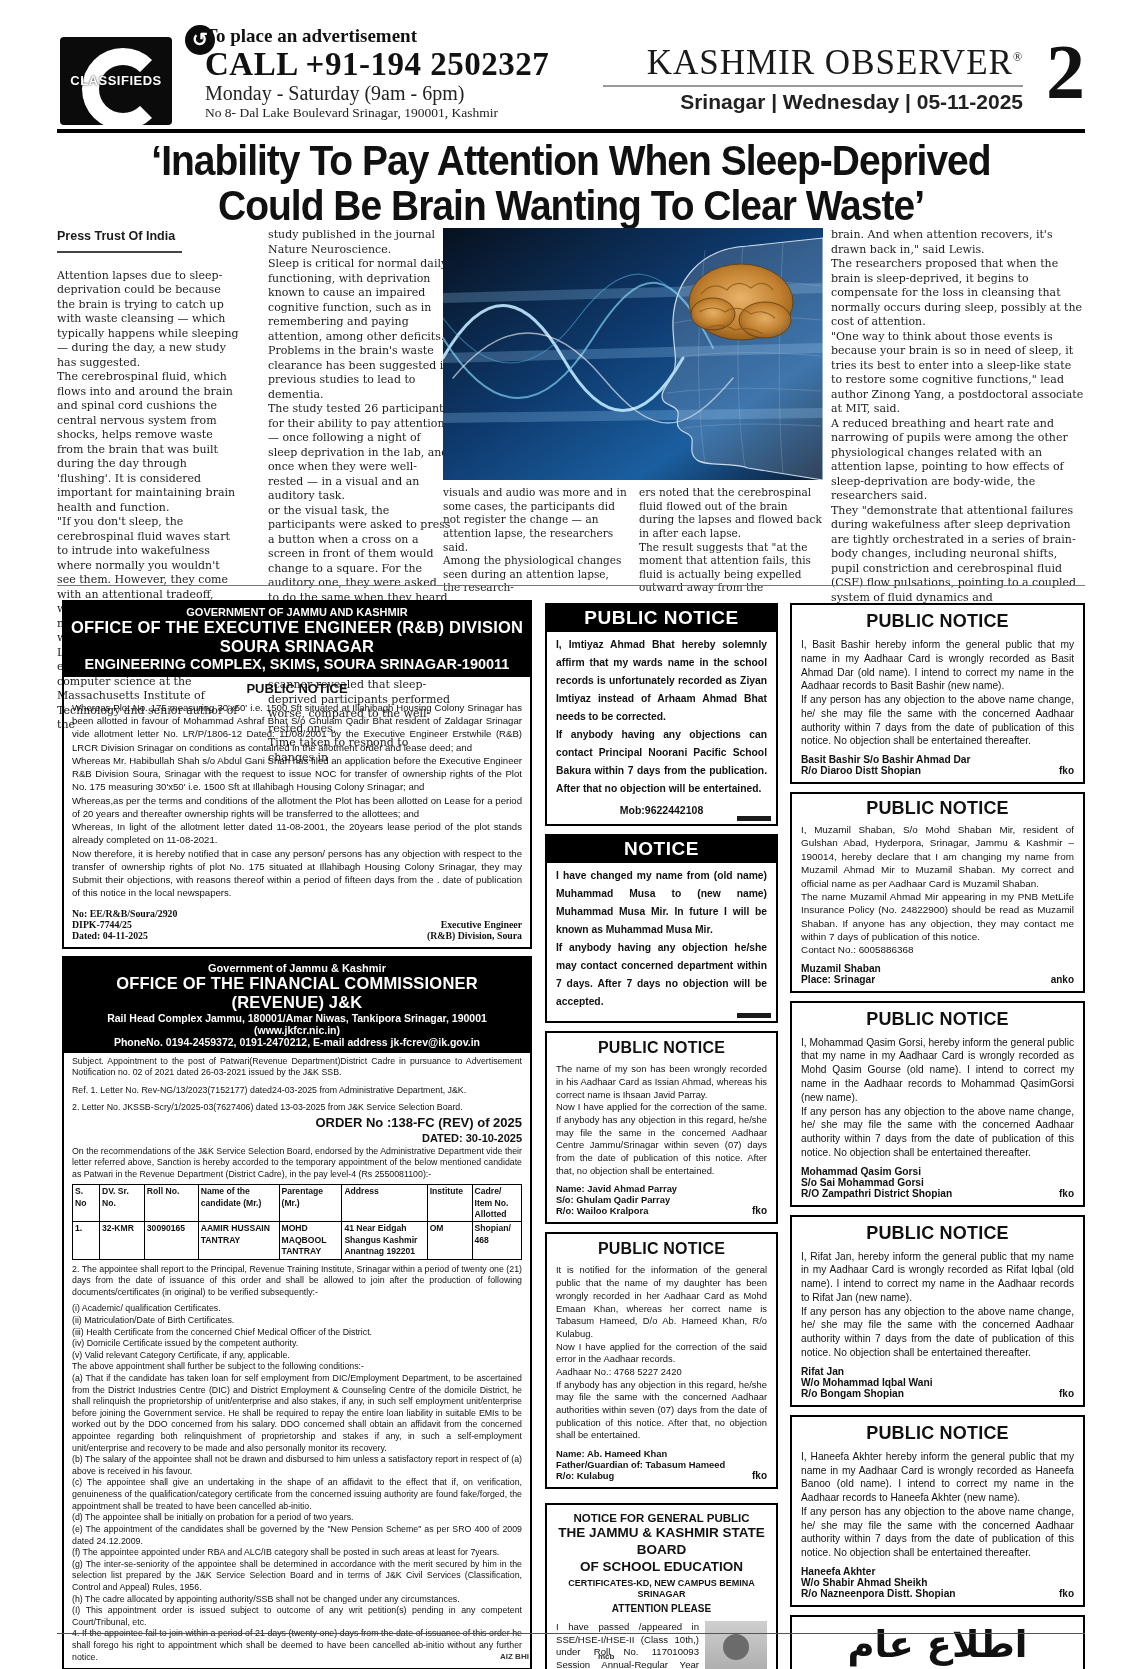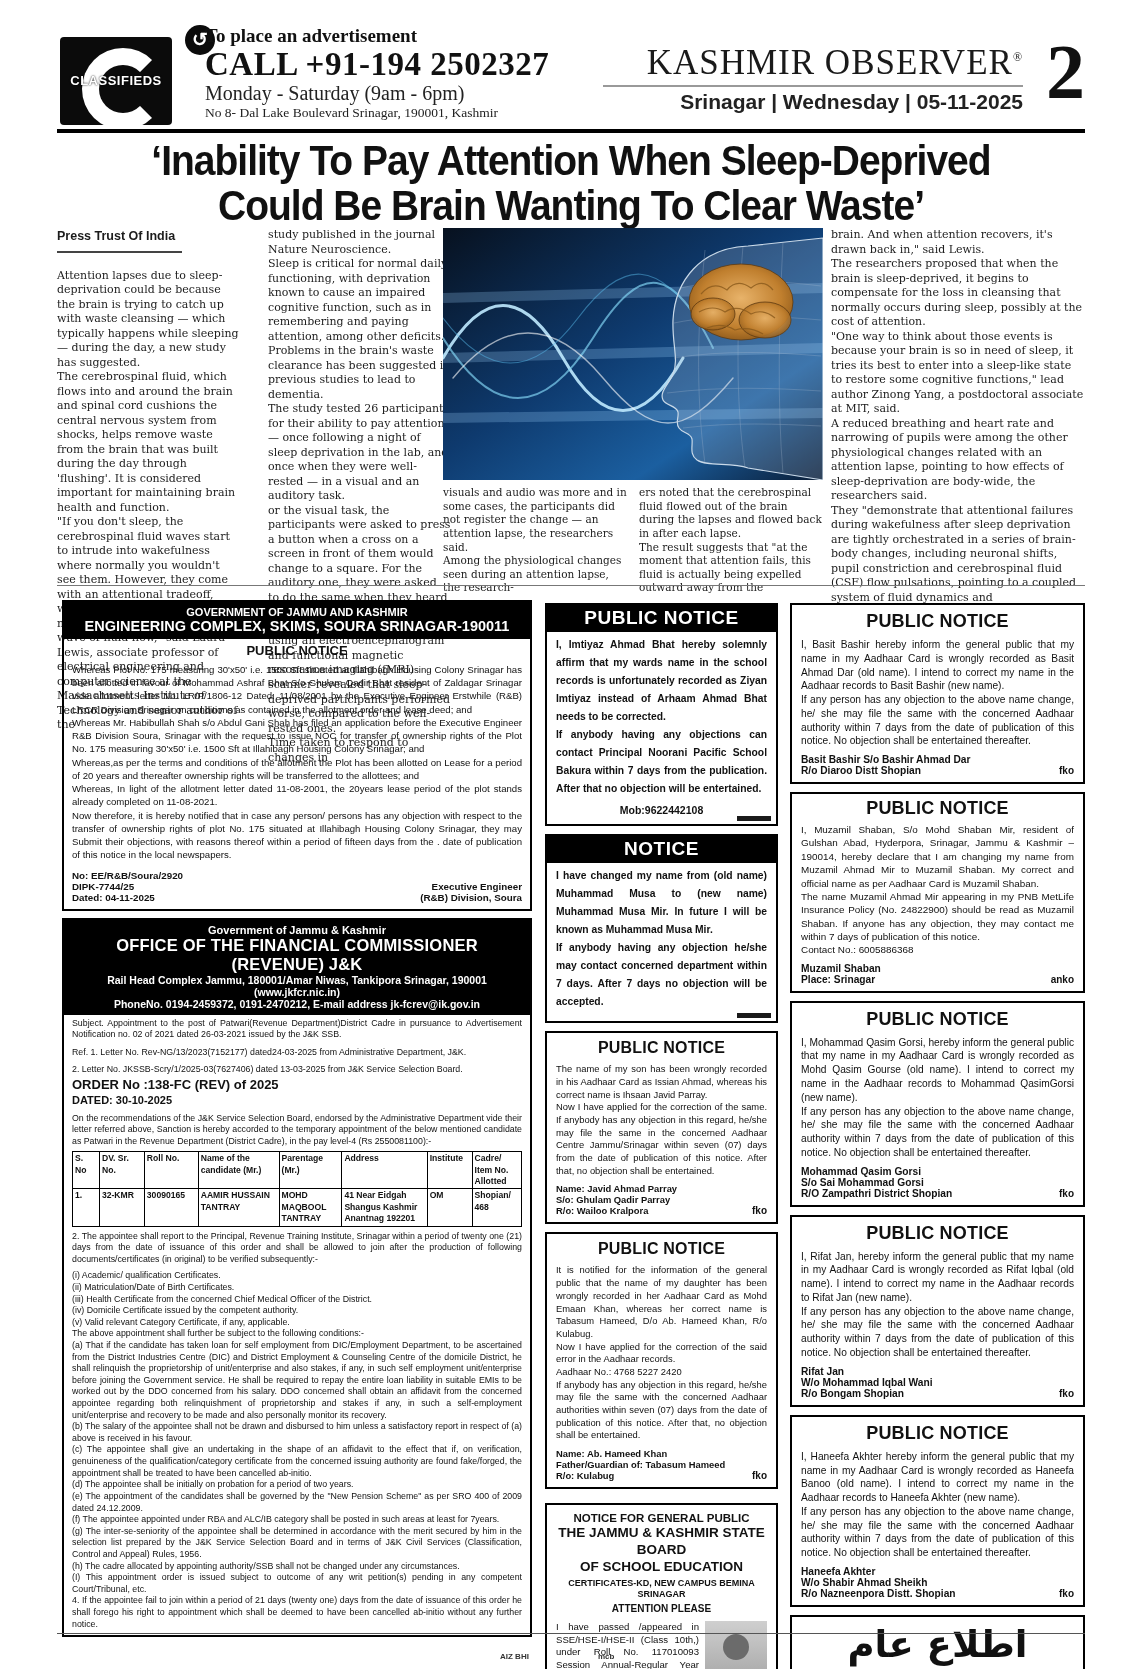--- a/index.html
+++ b/index.html
@@ -47,22 +47,22 @@
   .colM{position:absolute;left:545px;top:603px;width:233px;}
   .colR{position:absolute;left:790px;top:603px;width:295px;}
   .gbox{border:2px solid #000;margin-bottom:7px;}
   .gheader{background:#000;color:#fff;text-align:center;padding:4px 6px 5px 6px;}
   .gh-small{font-size:11px;font-weight:bold;}
   .gh-big{font-size:16.5px;font-weight:bold;letter-spacing:.2px;}
   .gh-med{font-size:14.5px;font-weight:bold;}
   .gh-addr{font-size:10.5px;font-weight:bold;}
   .gtitle{text-align:center;font-weight:bold;font-size:13px;padding:4px 0 2px 0;}
   .gbody{padding:3px 8px 6px 8px;font-size:9.6px;line-height:1.38;text-align:justify;}
-  .gsig{display:flex;justify-content:space-between;align-items:flex-end;padding:2px 8px 6px 8px;font-size:9.8px;font-weight:bold;}
-  .ordhead{text-align:left;font-weight:bold;}
+  .gsig{display:flex;justify-content:space-between;align-items:flex-end;padding:2px 8px 6px 8px;font-size:9.8px;font-weight:bold;font-family:Liberation Serif, serif;}
+  .ordhead{text-align:right;font-weight:bold;}
   .ord1{font-size:13px;}
   .ord2{font-size:11px;}
   table.appt{width:100%;border-collapse:collapse;margin:4px 0;}
   table.appt th,table.appt td{border:1px solid #000;font-size:8.6px;padding:1px 2px;text-align:left;vertical-align:top;font-weight:bold;}
   table.appt th{font-weight:bold;}
   .b2body{padding:3px 8px 5px 8px;font-size:8.8px;line-height:1.32;text-align:justify;}
   
   .nbox{border:2px solid #000;margin-bottom:8px;position:relative;background:#fff;}
   .nbar{background:#000;color:#fff;text-align:center;font-weight:bold;font-size:19px;padding:2px 0 3px 0;letter-spacing:.5px;}
   .ntitle{text-align:center;font-weight:bold;font-size:18px;padding:6px 0 2px 0;letter-spacing:.2px;}
@@ -201,20 +201,21 @@
 They "demonstrate that attentional failures during wakefulness after sleep deprivation are tightly orchestrated in a series of brain-body changes, including neuronal shifts, pupil constriction and cerebrospinal fluid (CSF) flow pulsations, pointing to a coupled system of fluid dynamics and neuromodulatory state."</div>
     </div>
   </div>
   <div class="article-rule"></div>
 
   <div class="colL">
 
     <div class="gbox">
       <div class="gheader">
         <div class="gh-small">GOVERNMENT OF JAMMU AND KASHMIR</div>
+        <div class="gh-big">OFFICE OF THE EXECUTIVE ENGINEER (R&amp;B) DIVISION SOURA SRINAGAR</div>
         <div class="gh-med">ENGINEERING COMPLEX, SKIMS, SOURA SRINAGAR-190011</div>
       </div>
       <div class="gtitle">PUBLIC NOTICE</div>
       <div class="gbody ml">Whereas Plot No. 175 measuring 30'x50' i.e. 1500 Sft situated at Illahibagh Housing Colony Srinagar has been allotted in favour of Mohammad Ashraf Bhat S/o Ghulam Qadir Bhat resident of Zaldagar Srinagar vide allotment letter No. LR/P/1806-12 Dated: 11/08/2001 by the Executive Engineer Erstwhile (R&amp;B) LRCR Division Srinagar on conditions as contained in the allotment order and lease deed; and
 Whereas Mr. Habibullah Shah s/o Abdul Gani Shah has filed an application before the Executive Engineer R&amp;B Division Soura, Srinagar with the request to issue NOC for transfer of ownership rights of the Plot No. 175 measuring 30'x50' i.e. 1500 Sft at Illahibagh Housing Colony Srinagar; and
 Whereas,as per the terms and conditions of the allotment the Plot has been allotted on Lease for a period of 20 years and thereafter ownership rights will be transferred to the allottees; and
 Whereas, In light of the allotment letter dated 11-08-2001, the 20years lease period of the plot stands already completed on 11-08-2021.
 Now therefore, it is hereby notified that in case any person/ persons has any objection with respect to the transfer of ownership rights of plot No. 175 situated at Illahibagh Housing Colony Srinagar, they may Submit their objections, with reasons thereof within a period of fifteen days from the . date of publication of this notice in the local newspapers.</div>
       <div class="gsig">
         <div class="ml">No: EE/R&amp;B/Soura/2920
@@ -231,21 +232,21 @@
         <div class="gh-big">OFFICE OF THE FINANCIAL COMMISSIONER (REVENUE) J&amp;K</div>
         <div class="gh-addr">Rail Head Complex Jammu, 180001/Amar Niwas, Tankipora Srinagar, 190001 (www.jkfcr.nic.in)</div>
         <div class="gh-addr">PhoneNo. 0194-2459372, 0191-2470212, E-mail address jk-fcrev@ik.gov.in</div>
       </div>
       <div class="b2body">
         <div class="ml">Subject. Appointment to the post of Patwari(Revenue Department)District Cadre in pursuance to Advertisement Notification no. 02 of 2021 dated 26-03-2021 issued by the J&amp;K SSB.</div>
         <div class="ml" style="margin-top:6px">Ref.          1. Letter No. Rev-NG/13/2023(7152177) dated24-03-2025 from Administrative Department, J&amp;K.</div>
         <div class="ml" style="margin-top:6px">2. Letter No. JKSSB-Scry/1/2025-03(7627406) dated 13-03-2025 from J&amp;K Service Selection Board.</div>
         <div class="ordhead ord1">ORDER No :138-FC (REV) of 2025</div>
         <div class="ordhead ord2">DATED: 30-10-2025</div>
-        <div class="ml" style="margin-top:5px">On the recommendations of the J&amp;K Service Selection Board, endorsed by the Administrative Department vide their letter referred above, Sanction is hereby accorded to the temporary appointment of the below mentioned candidate as Patwari in the Revenue Department (District Cadre), in the pay level-4 (Rs 2550081100):-</div>
+        <div class="ml" style="">On the recommendations of the J&amp;K Service Selection Board, endorsed by the Administrative Department vide their letter referred above, Sanction is hereby accorded to the temporary appointment of the below mentioned candidate as Patwari in the Revenue Department (District Cadre), in the pay level-4 (Rs 2550081100):-</div>
         <table class="appt">
           <tbody>
               <tr>
             <th style="width:6%">S. No</th>
             <th style="width:10%">DV. Sr. No.</th>
             <th style="width:12%">Roll No.</th>
             <th style="width:18%">Name of the candidate (Mr.)</th>
             <th style="width:14%">Parentage (Mr.)</th>
             <th style="width:19%">Address</th>
             <th style="width:10%">Institute</th>

